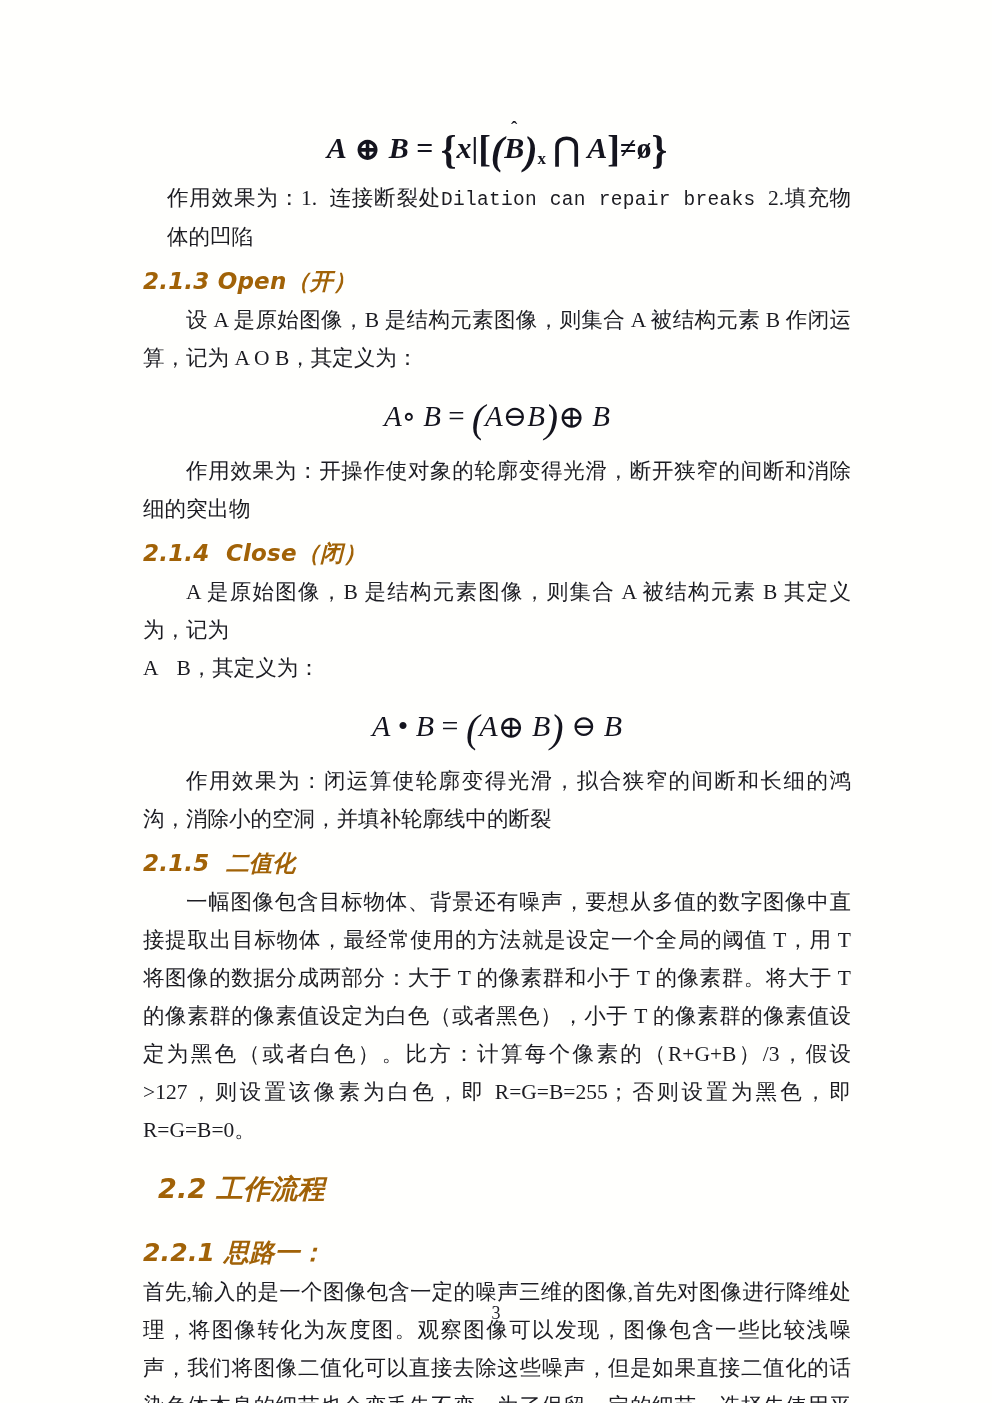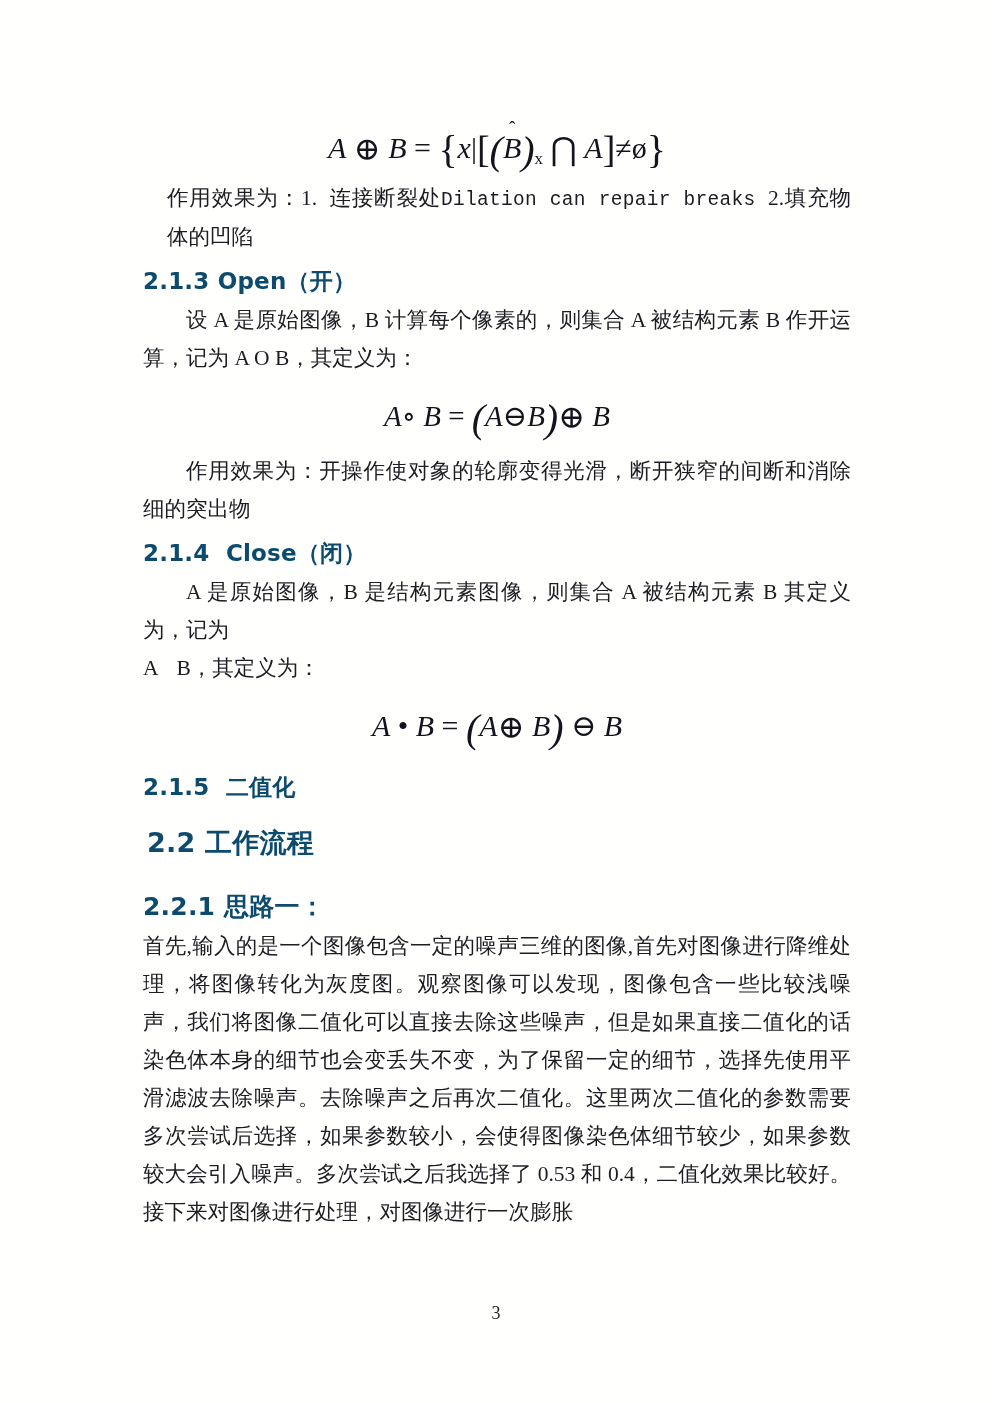--- a/index.html
+++ b/index.html
@@ -39,20 +39,21 @@
     white-space: nowrap;
   }
   .formula .it {
     font-style: italic;
     font-family: "Liberation Serif", "DejaVu Serif", serif;
   }
   .formula-1 {
     font-size: 30px;
     margin: 0 0 6px 0;
     padding-top: 8px;
+    font-weight: bold;
   }
   .formula-2 {
     font-size: 29px;
     margin: 4px;
     padding: 14px 0 6px 0;
   }
   .formula-3 {
     font-size: 30px;
     margin: 0;
     padding: 18px 0 10px 0;
@@ -92,33 +93,34 @@
   }
   .op-cap {
     font-size: 32px;
     vertical-align: -2px;
   }
 
   
   h1, h2, h3 {
     font-family: "DejaVu Sans", "Liberation Sans", sans-serif;
     font-weight: bold;
-    color: #0c4a6e;
+    color: #a16207;
     margin: 0;
     letter-spacing: 0.2px;
+    font-style: italic;
   }
   .h-sub {          
     font-size: 23px;
     line-height: 1.35;
     margin: 10px 0 4px 0;
   }
   .h-main {         
     font-size: 27px;
     line-height: 1.35;
-    margin: 22px 0 6px 4px;
+    margin: 22px 0 6px 15px;
   }
   .h-mid {          
     font-size: 25px;
     line-height: 1.35;
     margin: 28px 0 4px 0;
   }
 
   
   p {
     margin: 0;
@@ -170,21 +172,21 @@
       <span class="it">B</span>
       <span>=</span>
       <span class="big-brace">{</span><span class="it">x</span><span>|</span><span class="big-bracket">[</span><span class="big-paren">(</span><span class="hat-wrap it"><span class="hat">ˆ</span><span>B</span></span><span class="big-paren">)</span><span class="sub-x">x</span>
       <span class="op-cap">⋂</span>
       <span class="it">A</span><span class="big-bracket">]</span><span>≠</span><span>ø</span><span class="big-brace">}</span>
     </div>
 
     <p class="tight"><span>作用效果为：1.&nbsp;&nbsp;连接断裂处</span><span class="mono-ish">Dilation can repair breaks</span><span>&nbsp;&nbsp;2.填充物体的凹陷</span></p>
 
     <h3 class="h-sub">2.1.3 Open（开）</h3>
-    <p class="indent">设 A 是原始图像，B 计算每个像素的，则集合 A 被结构元素 B 作开运算，记为 A O B，其定义为：</p>
+    <p class="indent">设 A 是原始图像，B 是结构元素图像，则集合 A 被结构元素 B 作闭运算，记为 A O B，其定义为：</p>
 
     <div class="formula formula-2">
       <span class="it">A</span><span>∘</span>
       <span class="it">B</span>
       <span>=</span>
       <span class="big-paren">(</span><span class="it">A</span><span>⊖</span><span class="it">B</span><span class="big-paren">)</span><span class="op-cap">⊕</span>
       <span class="it">B</span>
     </div>
 
     <p class="indent">作用效果为：开操作使对象的轮廓变得光滑，断开狭窄的间断和消除细的突出物</p>
@@ -197,22 +199,24 @@
       <span class="it">A</span>
       <span>•</span>
       <span class="it">B</span>
       <span>=</span>
       <span class="big-paren">(</span><span class="it">A</span><span class="op-cap">⊕</span>
       <span class="it">B</span><span class="big-paren">)</span>
       <span>⊖</span>
       <span class="it">B</span>
     </div>
 
+    <p class="indent">作用效果为：闭运算使轮廓变得光滑，拟合狭窄的间断和长细的鸿沟，消除小的空洞，并填补轮廓线中的断裂</p>
 
     <h3 class="h-sub">2.1.5&nbsp;&nbsp;二值化</h3>
+    <p class="indent">一幅图像包含目标物体、背景还有噪声，要想从多值的数字图像中直接提取出目标物体，最经常使用的方法就是设定一个全局的阈值 T，用 T 将图像的数据分成两部分：大于 T 的像素群和小于 T 的像素群。将大于 T 的像素群的像素值设定为白色（或者黑色），小于 T 的像素群的像素值设定为黑色（或者白色）。比方：计算每个像素的（R+G+B）/3，假设&gt;127，则设置该像素为白色，即 R=G=B=255；否则设置为黑色，即 R=G=B=0。</p>
 
     <h2 class="h-main">2.2 工作流程</h2>
     <h3 class="h-mid">2.2.1 思路一：</h3>
     <p>首先,输入的是一个图像包含一定的噪声三维的图像,首先对图像进行降维处理，将图像转化为灰度图。观察图像可以发现，图像包含一些比较浅噪声，我们将图像二值化可以直接去除这些噪声，但是如果直接二值化的话染色体本身的细节也会变丢失不变，为了保留一定的细节，选择先使用平滑滤波去除噪声。去除噪声之后再次二值化。这里两次二值化的参数需要多次尝试后选择，如果参数较小，会使得图像染色体细节较少，如果参数较大会引入噪声。多次尝试之后我选择了 0.53 和 0.4，二值化效果比较好。接下来对图像进行处理，对图像进行一次膨胀</p>
 
   </div>
 
   <div class="page-number">3</div>
 </div>
 

